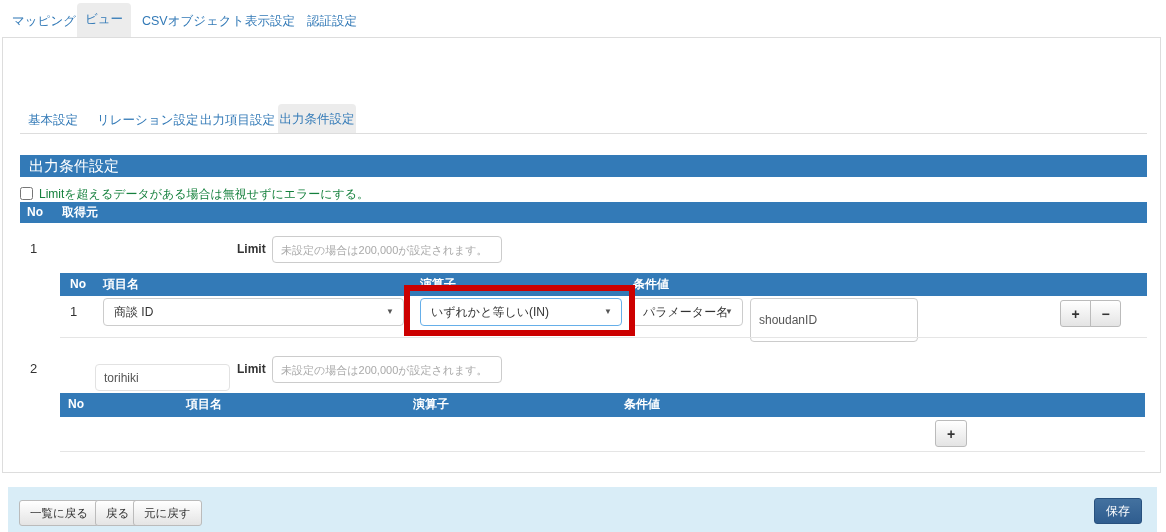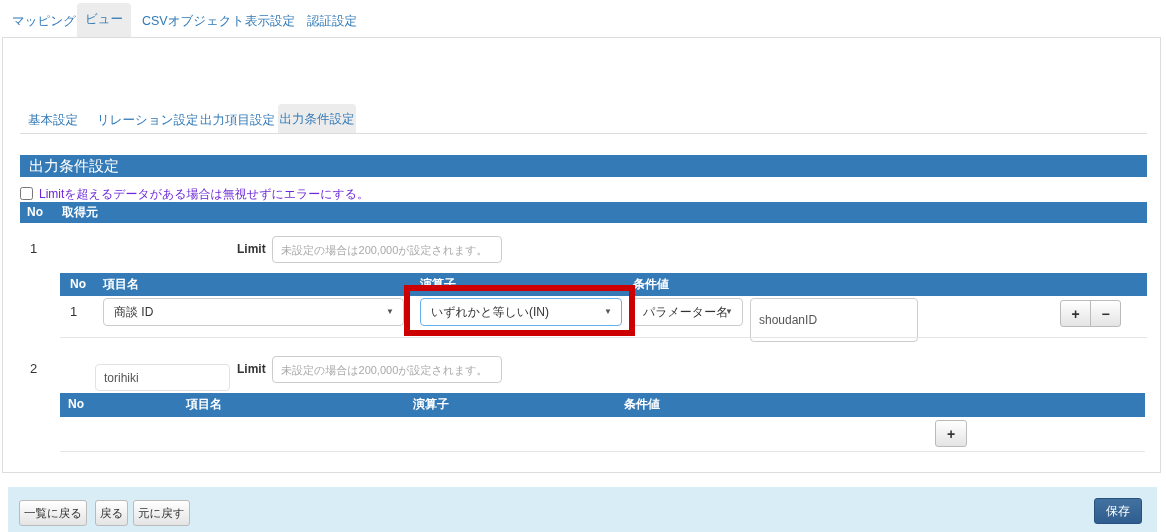--- a/index.html
+++ b/index.html
@@ -30,21 +30,21 @@
   .sub-tab { position:absolute; top:74px; font-size:12.5px; color:#337ab7; cursor:pointer; white-space:nowrap; }
   .sub-tab-active {
     position:absolute; left:275px; top:66px; width:78px; height:30px;
     background:#ececec; border-radius:4px 4px 0 0; text-align:center; line-height:30px;
     font-size:12.5px; color:#337ab7; cursor:pointer;
   }
   .sub-tab-line { position:absolute; left:17px; top:95px; width:1127px; height:1px; background:#ddd; }
 
   
   .limit-check-box { position:absolute; left:17px; top:149px; width:13px; height:13px; }
-  .limit-check-label { position:absolute; left:36px; top:148px; font-size:12px; color:#6d28d9; }
+  .limit-check-label { position:absolute; left:36px; top:148px; font-size:12px; color:#15803d; }
 
   
   .outer-header { left:17px; top:164px; width:1127px; height:21px; }
   .inner-header-1 { left:57px; top:235px; width:1087px; height:23px; }
   .inner-header-2 { left:57px; top:355px; width:1085px; height:24px; }
   .hcell { position:absolute; top:0; font-size:12px; font-weight:bold; line-height:21px; color:#fff; white-space:nowrap; }
   .inner-header-1 .hcell, .inner-header-2 .hcell { line-height:23px; }
 
   
   .src-no { position:absolute; font-size:13px; color:#333; }
@@ -84,21 +84,21 @@
   .mini-btn.single { border-radius:3px; }
 
   .divider { position:absolute; height:1px; background:#e5e5e5; }
 
   
   .footer {
     position:absolute; left:8px; top:487px; width:1149px; height:45px;
     background:#d9edf7;
   }
   .footer-btn {
-    position:absolute; top:13px; height:26px; padding:0 4px;
+    position:absolute; top:13px; height:26px; padding:0 10px;
     border:1px solid #bbb; border-radius:3px;
     background:linear-gradient(#ffffff,#e4e4e4);
     font-family:"Liberation Sans", sans-serif; font-size:11.5px; color:#333; cursor:pointer;
   }
   .save-btn {
     position:absolute; top:11px; right:15px; height:26px; padding:0 11px;
     border:1px solid #28517e; border-radius:3px;
     background:linear-gradient(#43719f,#2f5d8f);
     font-family:"Liberation Sans", sans-serif; font-size:12px; color:#fff; cursor:pointer;
   }

